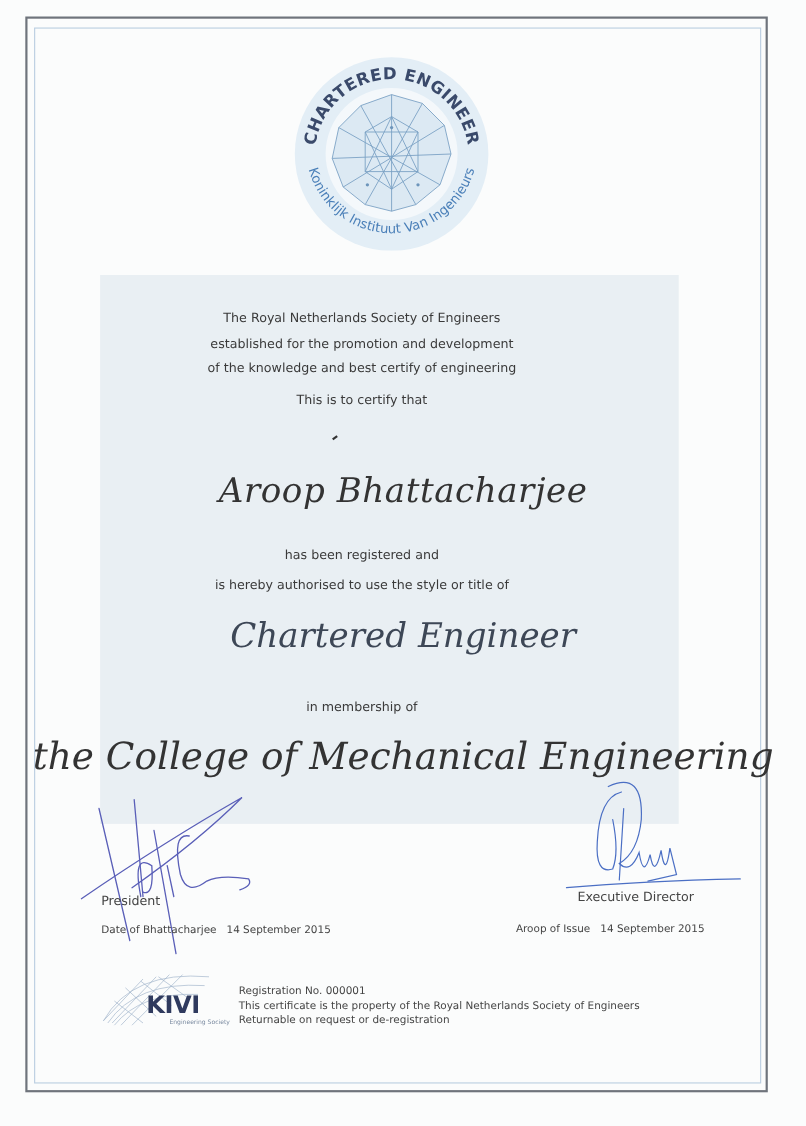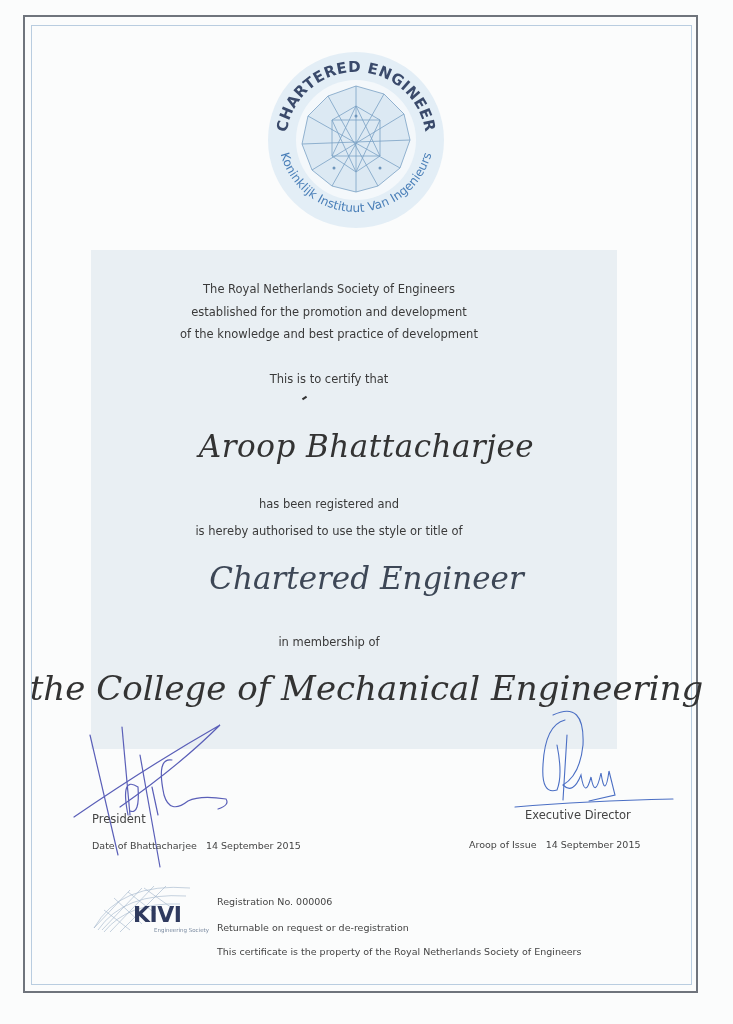--- a/index.html
+++ b/index.html
@@ -66,22 +66,22 @@
     <text font-family="DejaVu Sans, sans-serif" font-size="12" fill="#4a7fb8">
       <textPath href="#arcBot" startOffset="50%" text-anchor="middle">Koninklijk Instituut Van Ingenieurs</textPath>
     </text>
   </svg>
 </div>
 
 <div class="panel"></div>
 
 <div class="line" style="top:282px;">The Royal Netherlands Society of Engineers</div>
 <div class="line" style="top:305px;">established for the promotion and development</div>
-<div class="line" style="top:327px;">of the knowledge and best practice of development</div>
-<div class="line" style="top:372px;">This is to certify that</div>
+<div class="line" style="top:327px;">of the knowledge and best certify of engineering</div>
+<div class="line" style="top:356px;">This is to certify that</div>
 <div class="mark"></div>
 
 <div class="script name">Aroop Bhattacharjee</div>
 
 <div class="line" style="top:497px;">has been registered and</div>
 <div class="line" style="top:524px;">is hereby authorised to use the style or title of</div>
 
 <div class="script title">Chartered Engineer</div>
 
 <div class="line" style="top:635px;">in membership of</div>
@@ -134,15 +134,15 @@
       <path d="M 14 30 L 40 50"></path>
         <path d="M 24 18 L 52 44"></path>
         <path d="M 38 12 L 66 34"></path>
         <path d="M 54 8 L 82 28"></path>
     </g>
   </svg>
   <div style="position:absolute;left:43px;top:22px;font-weight:bold;font-size:22px;color:#2f3a5e;letter-spacing:-0.5px;">KIVI</div>
   <div style="position:absolute;left:64px;top:47px;font-size:5.5px;color:#7a8aa0;white-space:nowrap;">Engineering Society</div>
 </div>
 
-<div class="small" style="left:217px;top:896px;">Registration No. 000006</div>
-<div class="small" style="left:217px;top:946px;text-align:right;">This certificate is the property of the Royal Netherlands Society of Engineers</div>
+<div class="small" style="left:217px;top:896px;">Registration No. 000001</div>
+<div class="small" style="left:217px;top:909px;text-align:right;">This certificate is the property of the Royal Netherlands Society of Engineers</div>
 <div class="small" style="left:217px;top:922px;">Returnable on request or de-registration</div>
 
 </body></html>

